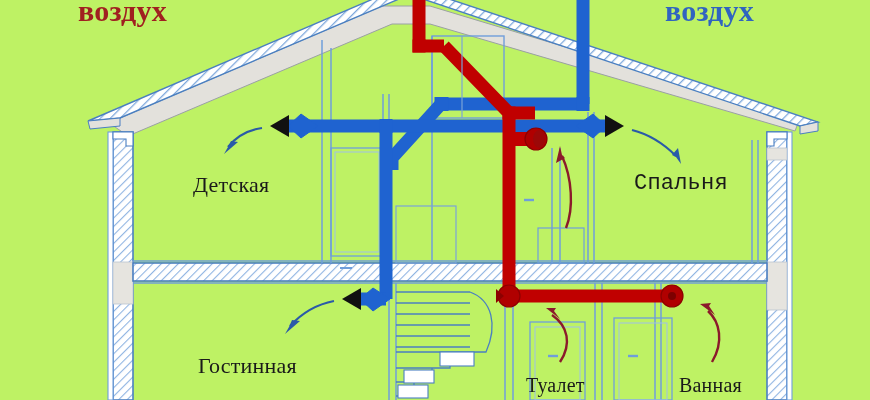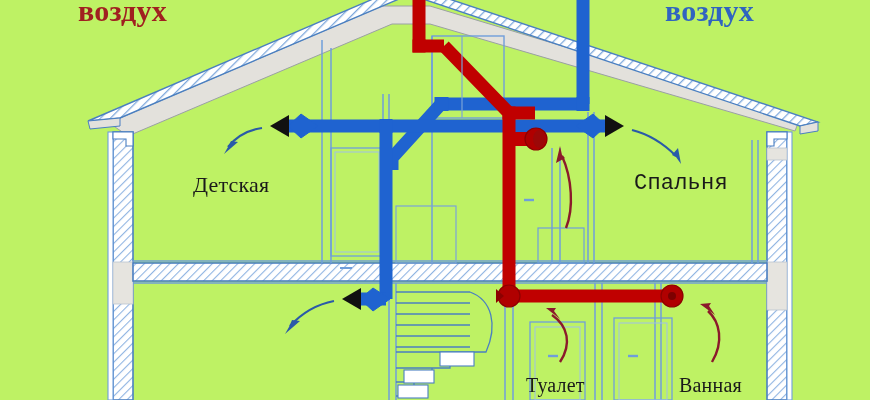--- a/index.html
+++ b/index.html
@@ -265,16 +265,17 @@
       <rect x="396" y="206" width="60" height="57"></rect>
       <line x1="462" y1="36" x2="462" y2="118"></line>
     </g>
   </svg>
 
   <div class="lbl lbl-air-supply">воздух</div>
   <div class="lbl lbl-air-exhaust">воздух</div>
 
   <div class="lbl lbl-room-big lbl-nursery">Детская</div>
   <div class="lbl lbl-room-big lbl-bedroom">Спальня</div>
+  <div class="lbl lbl-room-big lbl-living">Гостинная</div>
   <div class="lbl lbl-room-mid lbl-toilet">Туалет</div>
   <div class="lbl lbl-room-mid lbl-kitchen">Ванная</div>
 
 </div>
 
 </body></html>

